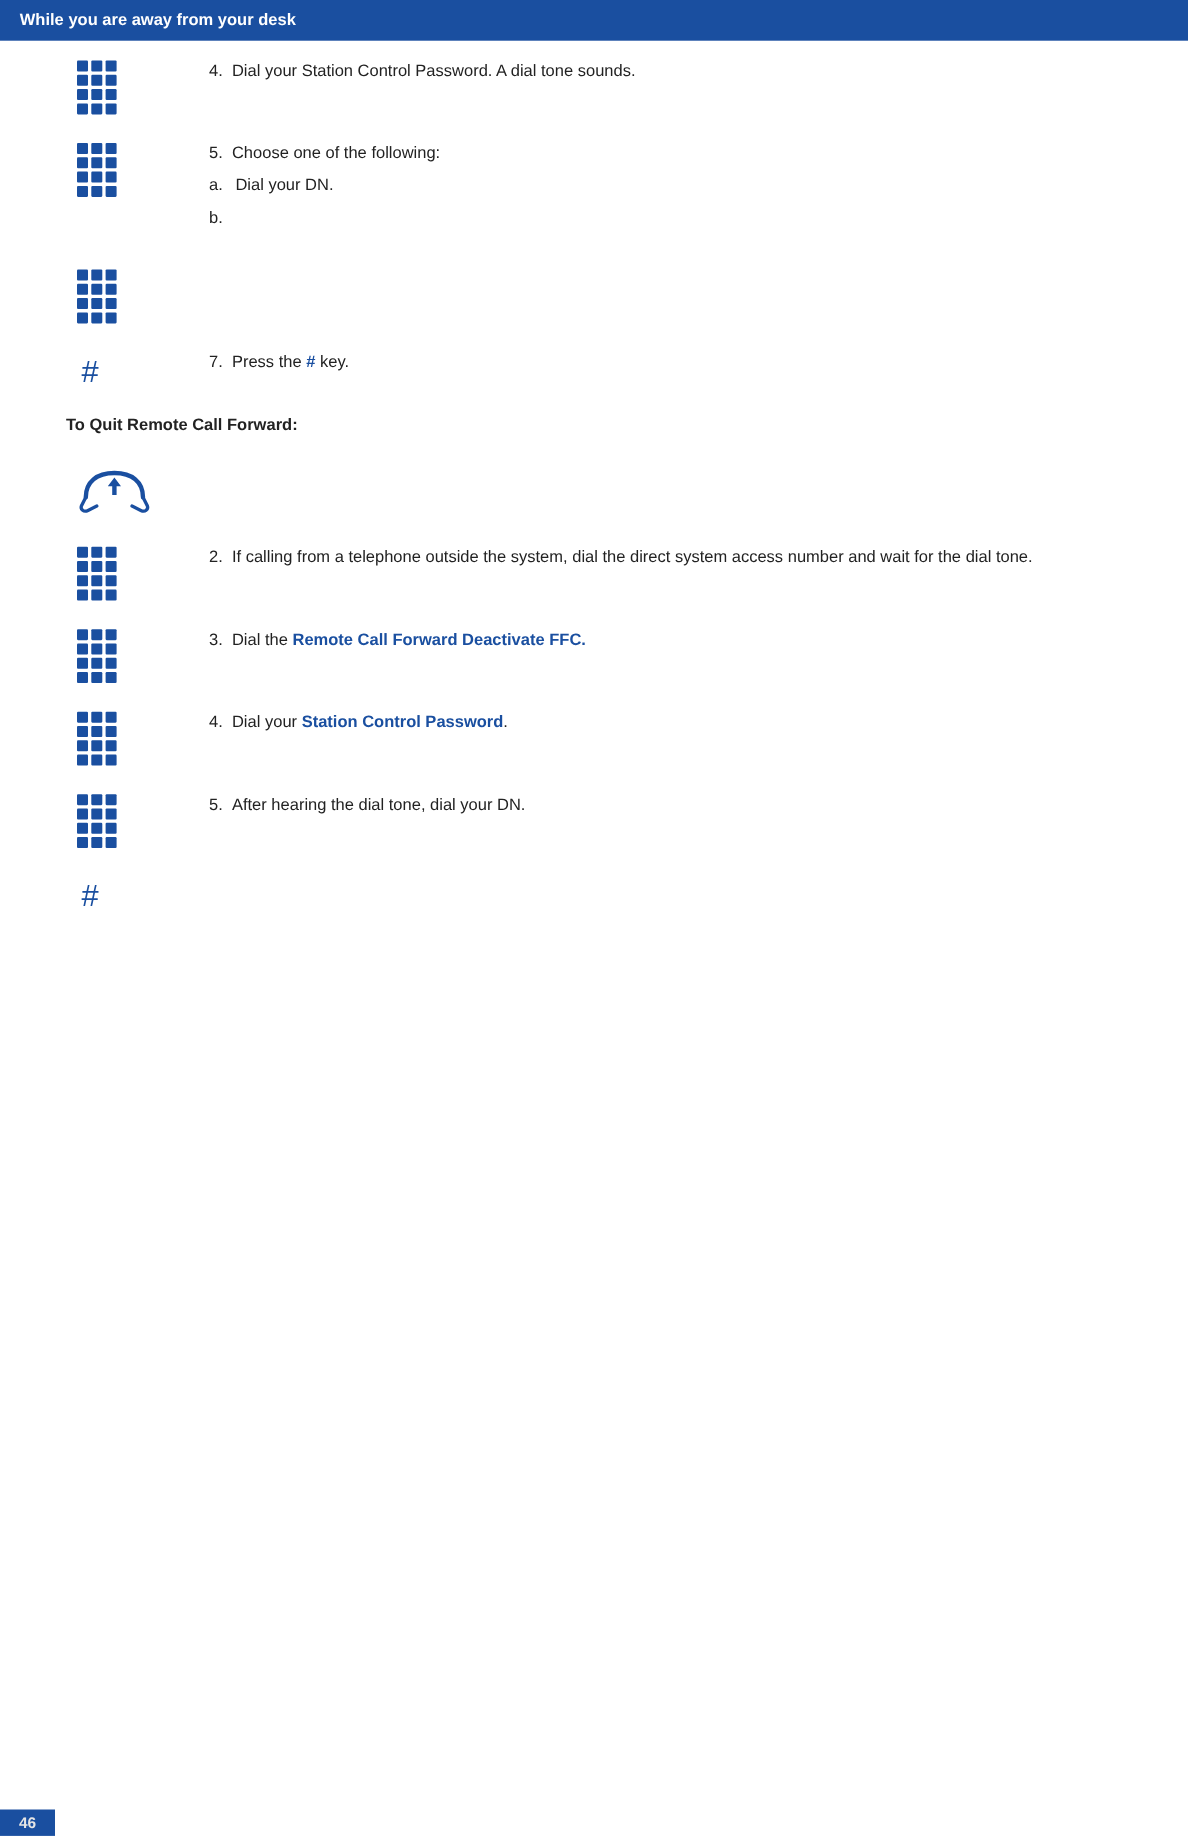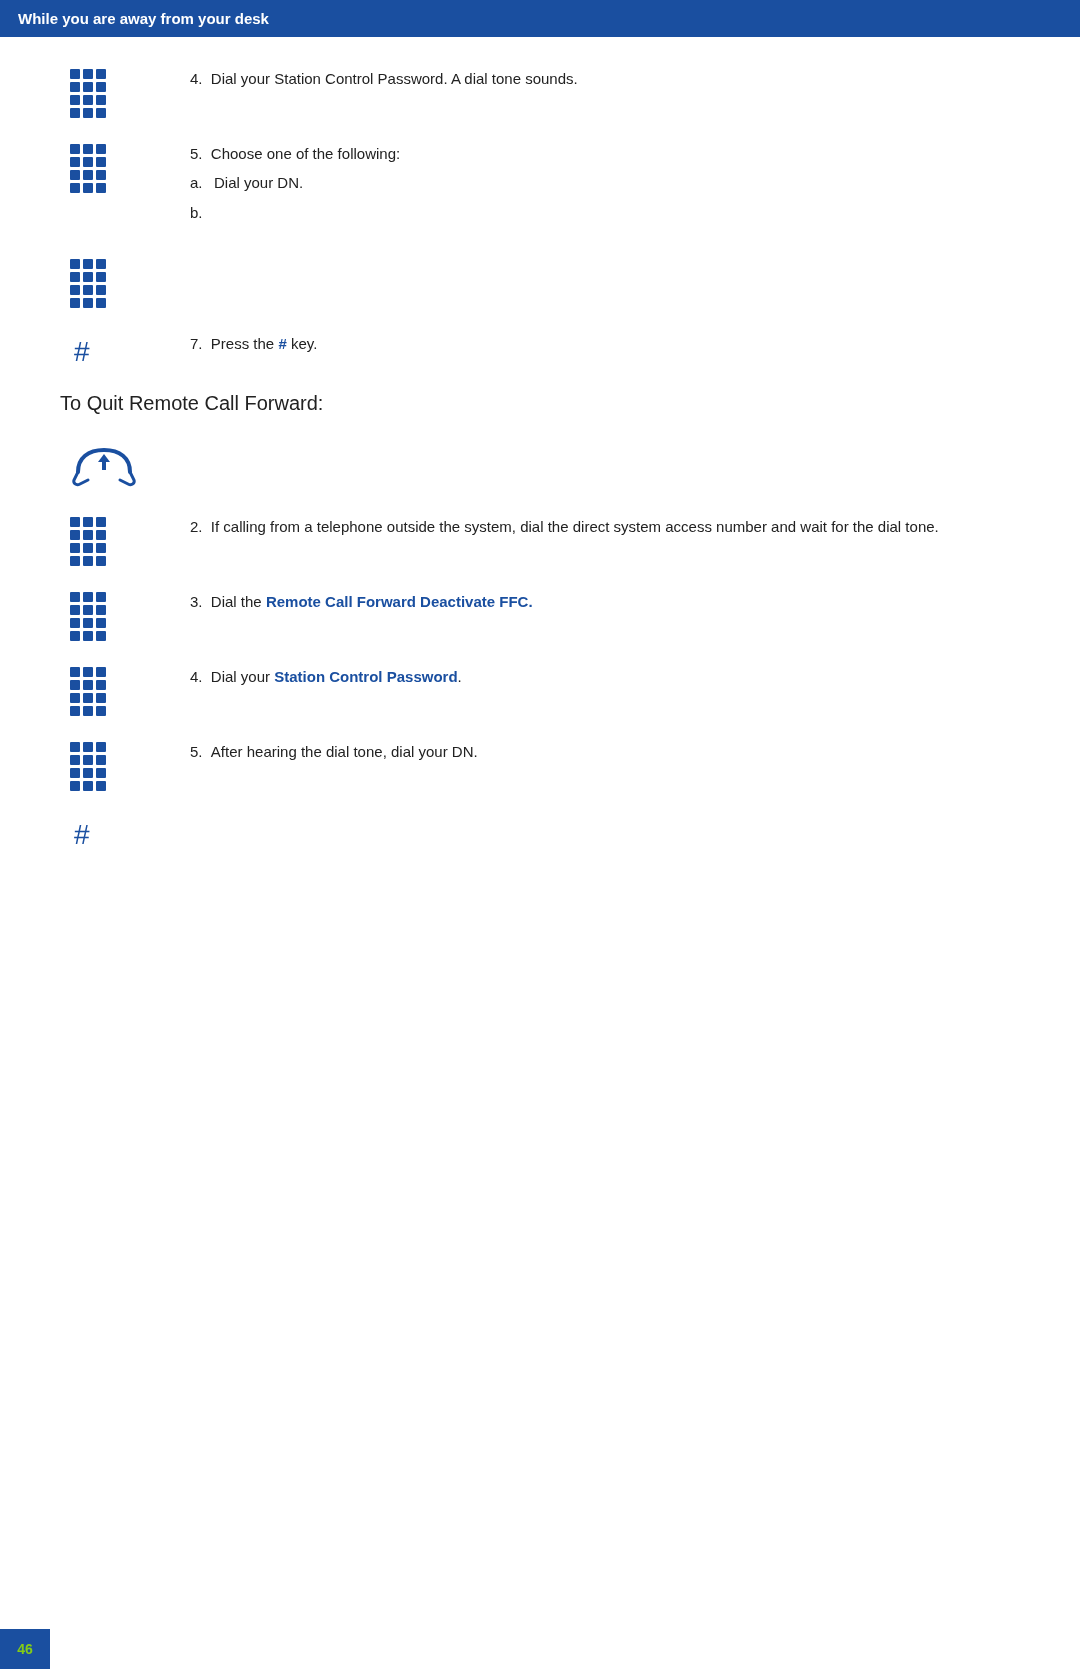--- a/index.html
+++ b/index.html
@@ -12,21 +12,21 @@
       color: #222;
       position: relative;
     }
 
     .header-bar {
       background: #1a4fa0;
       color: white;
       font-weight: bold;
       font-size: 15px;
       padding: 10px 18px;
-      margin-bottom: 30px;
+      margin-bottom: 16px;
     }
 
     .content {
       padding: 0 44px 80px 60px;
     }
 
     .instruction-block {
       display: flex;
       align-items: flex-start;
       margin-bottom: 24px;
@@ -93,42 +93,42 @@
       display: flex;
       margin-bottom: 8px;
     }
 
     .sub-label {
       min-width: 24px;
       font-weight: normal;
     }
 
     .section-title {
-      font-weight: normal;
-      font-size: 20px;
+      font-weight: bold;
+      font-size: 15px;
       margin: 10px 0 24px 0;
       color: #222;
     }
 
     .handset-icon {
       width: 70px;
       height: 50px;
       display: flex;
       align-items: center;
       justify-content: flex-start;
     }
 
     .page-number {
       position: absolute;
       bottom: 0;
       left: 0;
       width: 50px;
-      height: 40px;
+      height: 24px;
       background: #1a4fa0;
-      color: #84cc16;
+      color: #e5e5e5;
       font-weight: bold;
       font-size: 14px;
       display: flex;
       align-items: center;
       justify-content: center;
     }
   </style>
 </head>
 <body>
 

